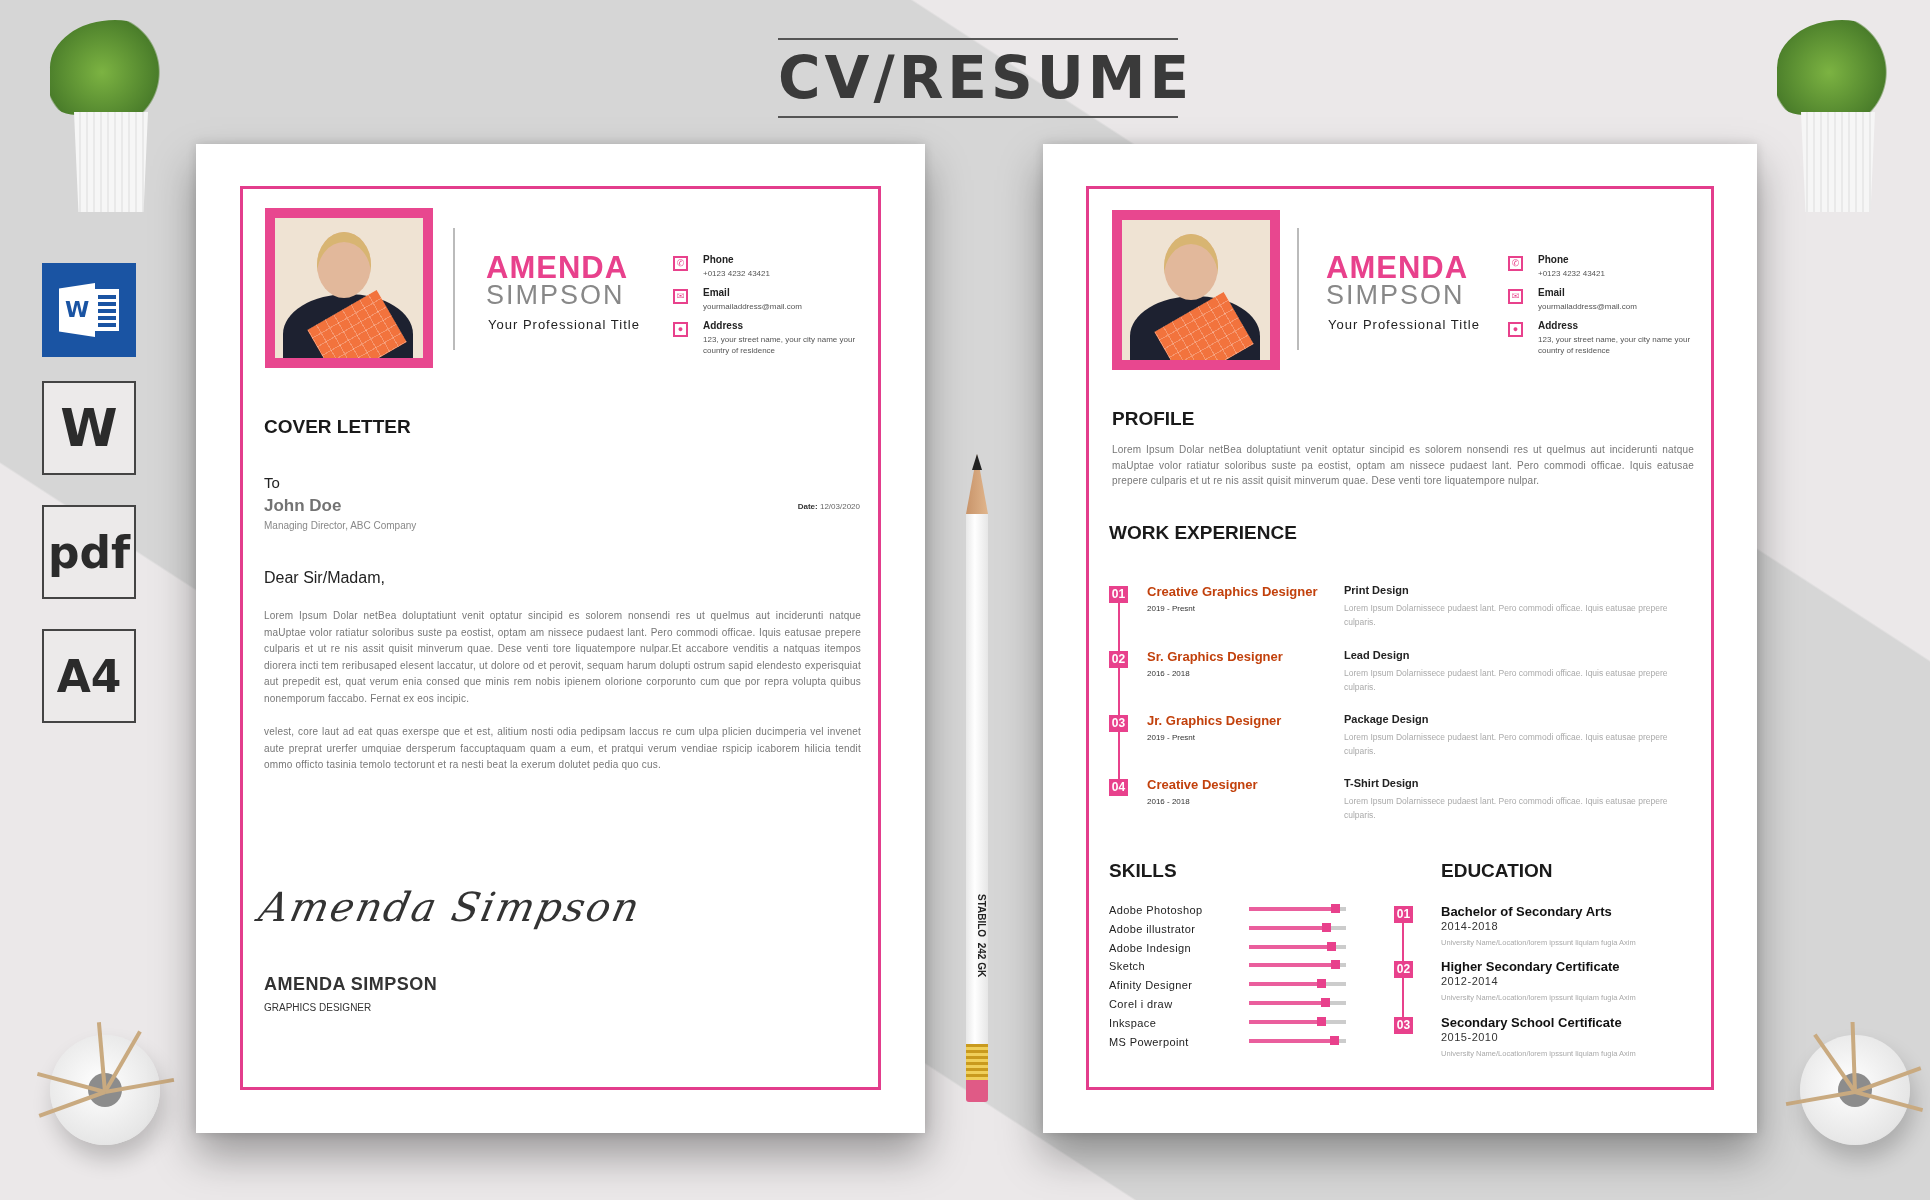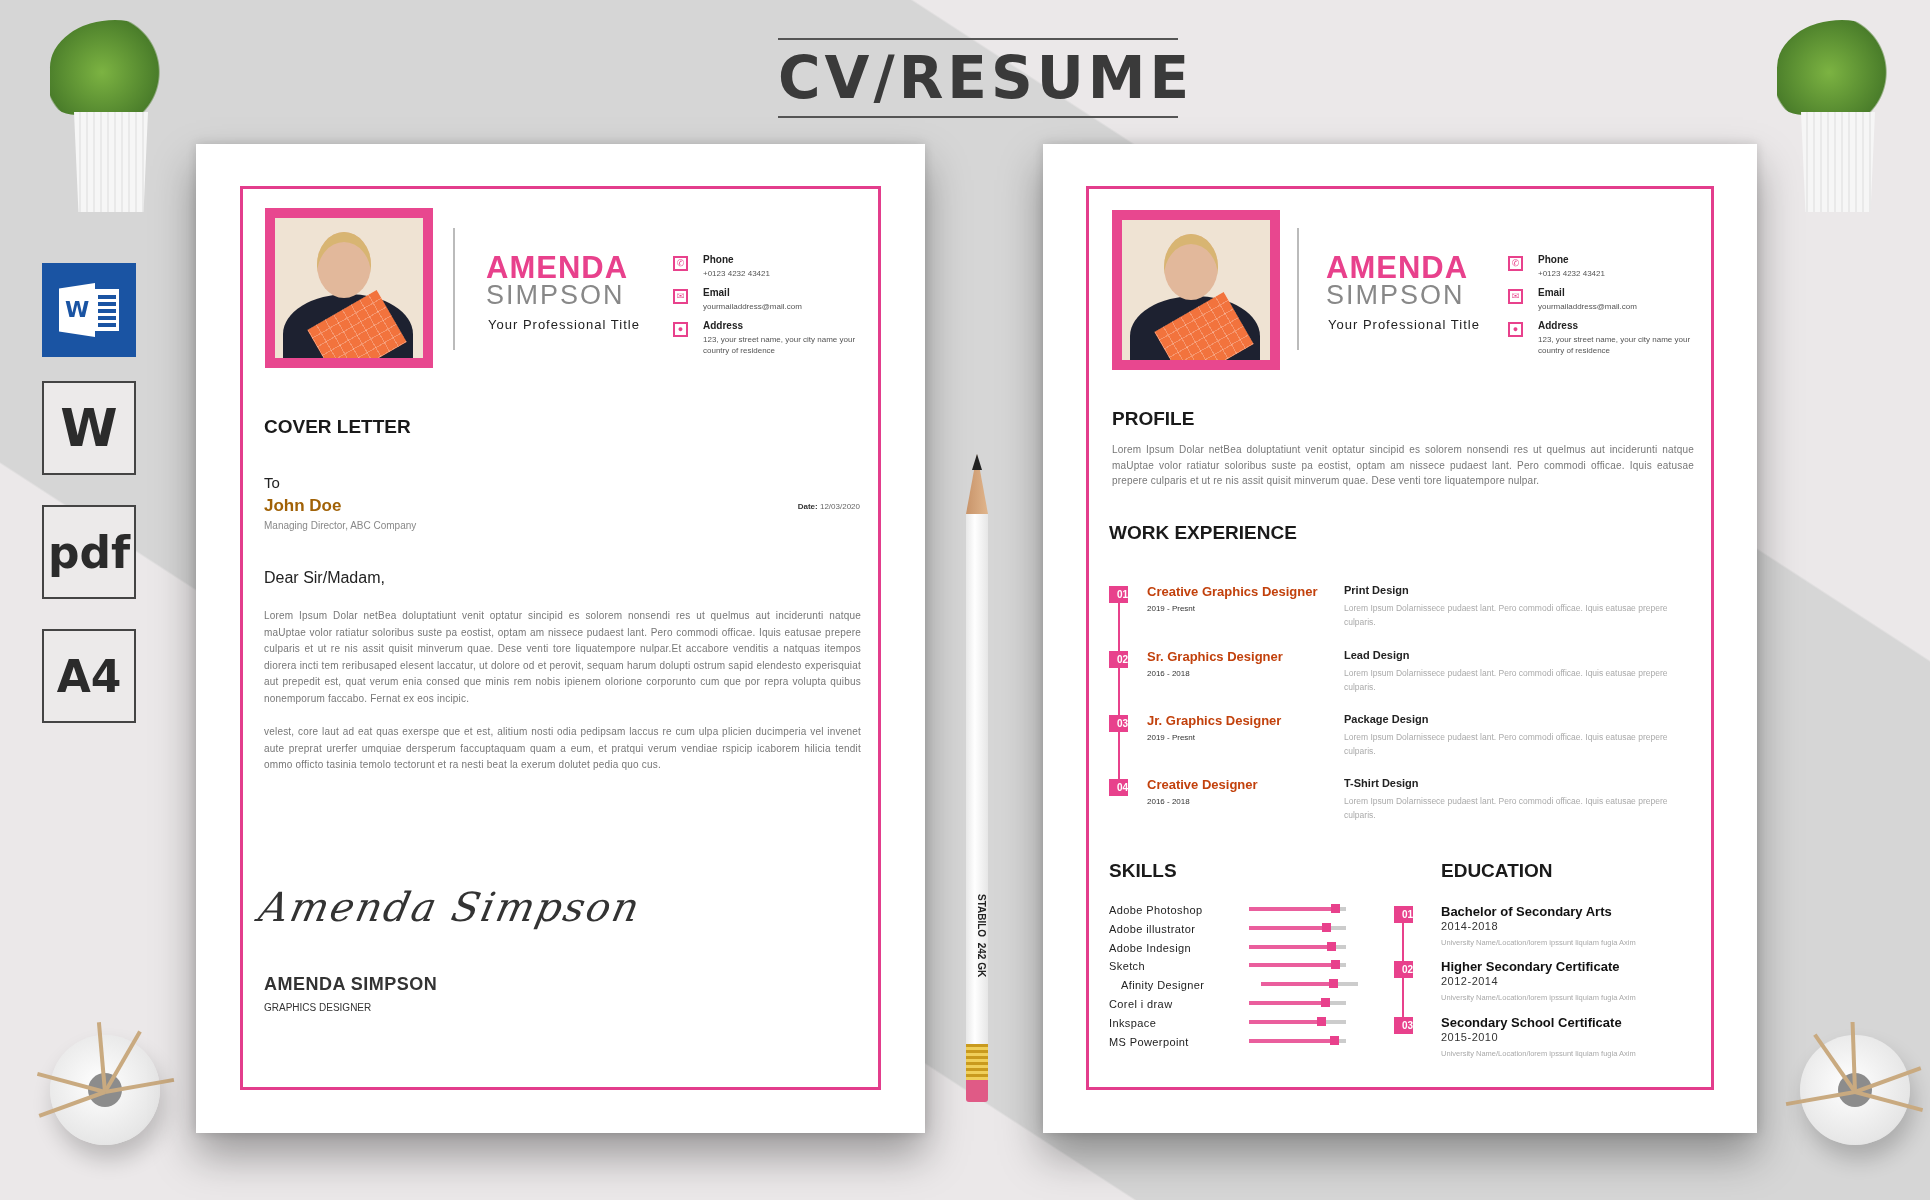--- a/index.html
+++ b/index.html
@@ -35,32 +35,32 @@
   .name2{position:absolute;font-size:27px;color:#888;letter-spacing:2px}
   .ptitle{position:absolute;font-size:13px;color:#222;letter-spacing:1px}
   .contact{position:absolute;width:190px}
   .contact .row{position:relative;padding-left:30px;height:33px}
   .contact .ic{position:absolute;left:0;top:2px;width:15px;height:15px;border:2px solid #e8418c;font-size:9px;color:#e8418c;text-align:center;line-height:11px}
   .contact .lbl{font-size:10px;font-weight:bold;color:#222;display:block}
   .contact .val{font-size:8px;color:#555;display:block;margin-top:3px;line-height:11px}
 
   .sec{position:absolute;font-weight:bold;font-size:19px;color:#1a1a1a}
   .to{position:absolute;left:68px;top:330px;font-size:15px;color:#222}
-  .rname{position:absolute;left:68px;top:352px;font-size:17px;font-weight:bold;color:#a16207}
+  .rname{position:absolute;left:68px;top:352px;font-size:17px;font-weight:bold;color:#737373}
   .rrole{position:absolute;left:68px;top:376px;font-size:10px;color:#888}
   .date{position:absolute;right:65px;top:358px;font-size:8px;color:#666}
   .date b{color:#333}
   .salut{position:absolute;left:68px;top:425px;font-size:16px;color:#222}
   .para{position:absolute;left:68px;width:597px;font-size:10px;line-height:16.5px;color:#777;text-align:justify;letter-spacing:.2px}
   .sig{position:absolute;left:64px;top:740px;font-family:"DejaVu Serif",serif;font-style:italic;font-size:40px;color:#333;letter-spacing:2px;transform:skewX(-12deg)}
   .sname{position:absolute;left:68px;top:830px;font-size:18px;font-weight:bold;color:#333;letter-spacing:.5px}
   .srole{position:absolute;left:68px;top:858px;font-size:10px;color:#333}
 
   .job{position:absolute;left:66px;width:600px;height:64px}
-  .num{position:absolute;width:19px;height:17px;background:#e8418c;color:#fff;font-size:10px;font-weight:bold;text-align:right;line-height:17px}
+  .num{position:absolute;width:19px;height:17px;background:#e8418c;color:#fff;font-size:12px;font-weight:bold;text-align:center;line-height:17px}
   .job .num{left:0;top:2px}
   .job .jt{position:absolute;left:38px;top:0;font-size:13px;font-weight:bold;color:#c2410c}
   .job .jd{position:absolute;left:38px;top:20px;font-size:8px;color:#333}
   .job .ct{position:absolute;left:235px;top:0;font-size:11px;font-weight:bold;color:#222}
   .job .cd{position:absolute;left:235px;top:17px;width:355px;font-size:8.5px;line-height:14px;color:#aaa}
   .tline{position:absolute;width:2px;background:#e8418c}
 
   .skill{position:absolute;left:66px;width:240px;height:19px}
   .skill .sl{font-size:11px;color:#222;letter-spacing:.4px}
   .skill .track{position:absolute;left:140px;top:7px;width:97px;height:4px;background:#ccc}
@@ -284,21 +284,21 @@
         <div class="knob" style="left:85%"></div>
       </div>
   </div>
   <div class="skill" style="top:812px;">
     <span class="sl">Sketch</span>
     <div class="track">
         <div class="fill" style="width:89%"></div>
         <div class="knob" style="left:89%"></div>
       </div>
   </div>
-  <div class="skill" style="top:831px;margin-left:12px;">
+  <div class="skill" style="top:831px;">
     <span class="sl">Afinity Designer</span>
     <div class="track">
         <div class="fill" style="width:74%"></div>
         <div class="knob" style="left:74%"></div>
       </div>
   </div>
   <div class="skill" style="top:850px;">
     <span class="sl">Corel i draw</span>
     <div class="track">
         <div class="fill" style="width:78%"></div>

